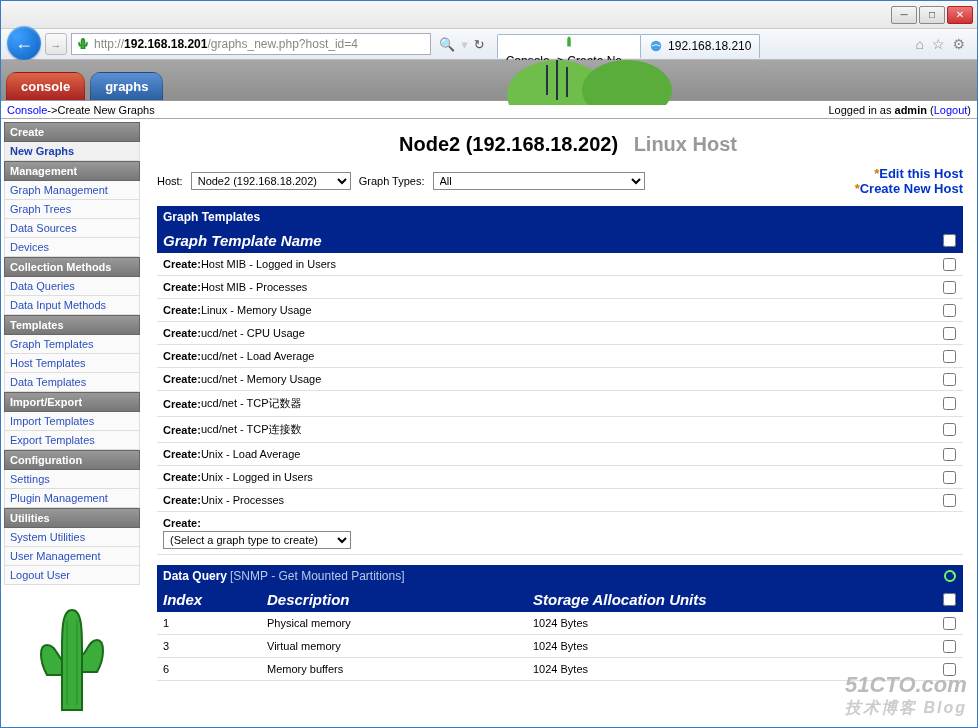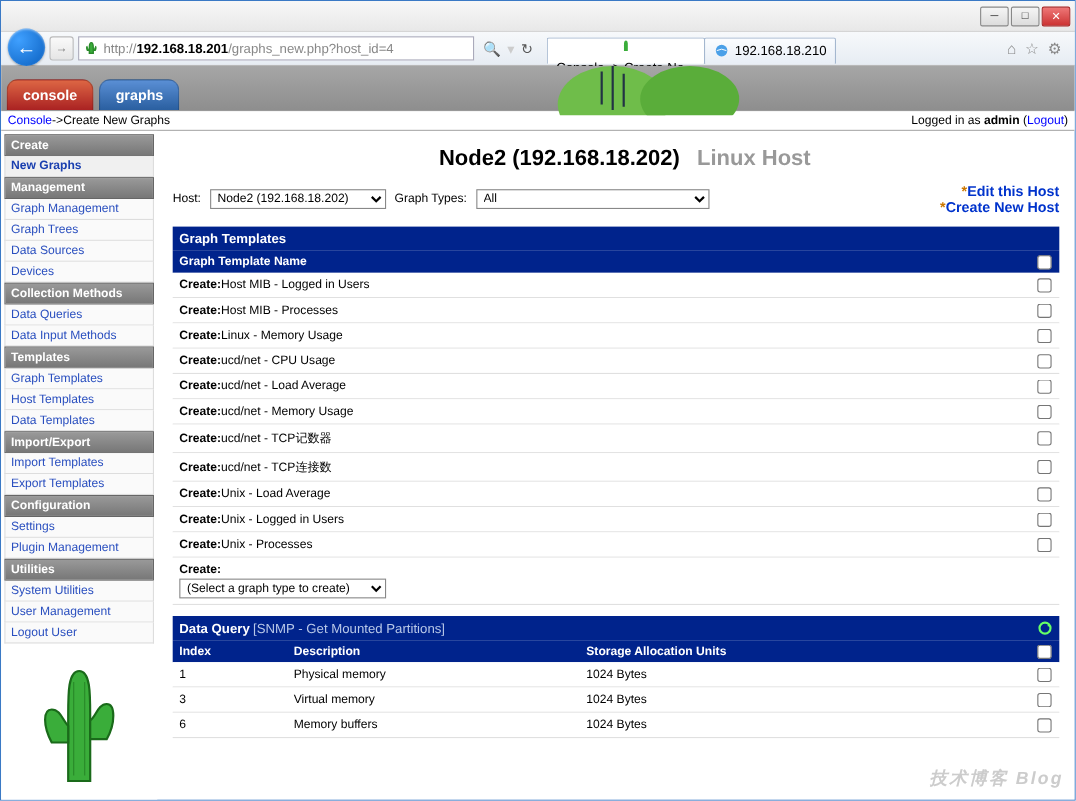--- a/index.html
+++ b/index.html
@@ -64,21 +64,21 @@
 .host-actions { margin-left:auto; text-align:right; font-size:13px; font-weight:bold; }
 .host-actions a { color:#0033cc; text-decoration:none; display:block; }
 .host-actions .ast { color:#cc7700; }
 
 .blue-bar { background:#00238c; color:#fff; font-weight:bold; padding:4px 6px; font-size:12px; display:flex; align-items:center; }
 .blue-bar.sub { background:#00238c; }
 .blue-bar .dq-sub { color:#b8c8e8; font-weight:normal; margin-left:3px; }
 .reload-icon { margin-left:auto; width:14px; height:14px; }
 
 .th-row { background:#00238c; color:#fff; font-weight:bold; display:flex; }
-.th-row .cell { padding:4px 6px; font-size:11px; }
+.th-row .cell { padding:4px 6px; font-size:15px;font-style:italic; }
 .checkbox-cell { width:28px; display:flex; align-items:center; justify-content:center; }
 .checkbox-cell input { width:13px; height:13px; }
 
 .data-row { display:flex; border-bottom:1px solid #e0e0e0; background:#fff; }
 .data-row .cell { padding:5px 6px; font-size:11px; display:flex; align-items:center; }
 .data-row .cell.name { flex:1; }
 .create-label { font-weight:bold; }
 .create-only-row { padding:5px 6px; background:#fff; border-bottom:1px solid #e0e0e0; }
 
 .dq-row { display:flex; border-bottom:1px solid #e0e0e0; background:#fff; }
@@ -379,16 +379,17 @@
               <div class="cell col-sau">1024 Bytes</div>
               <div class="checkbox-cell">
                 <input type="checkbox" style="">
               </div>
             </div>
           </div>
       </div>
     </div>
 
     <div class="watermark">
+      <span>51CTO.com</span>
       <span class="sub">技术博客  Blog</span>
     </div>
   </div>
 </div>
 
 </body></html>

